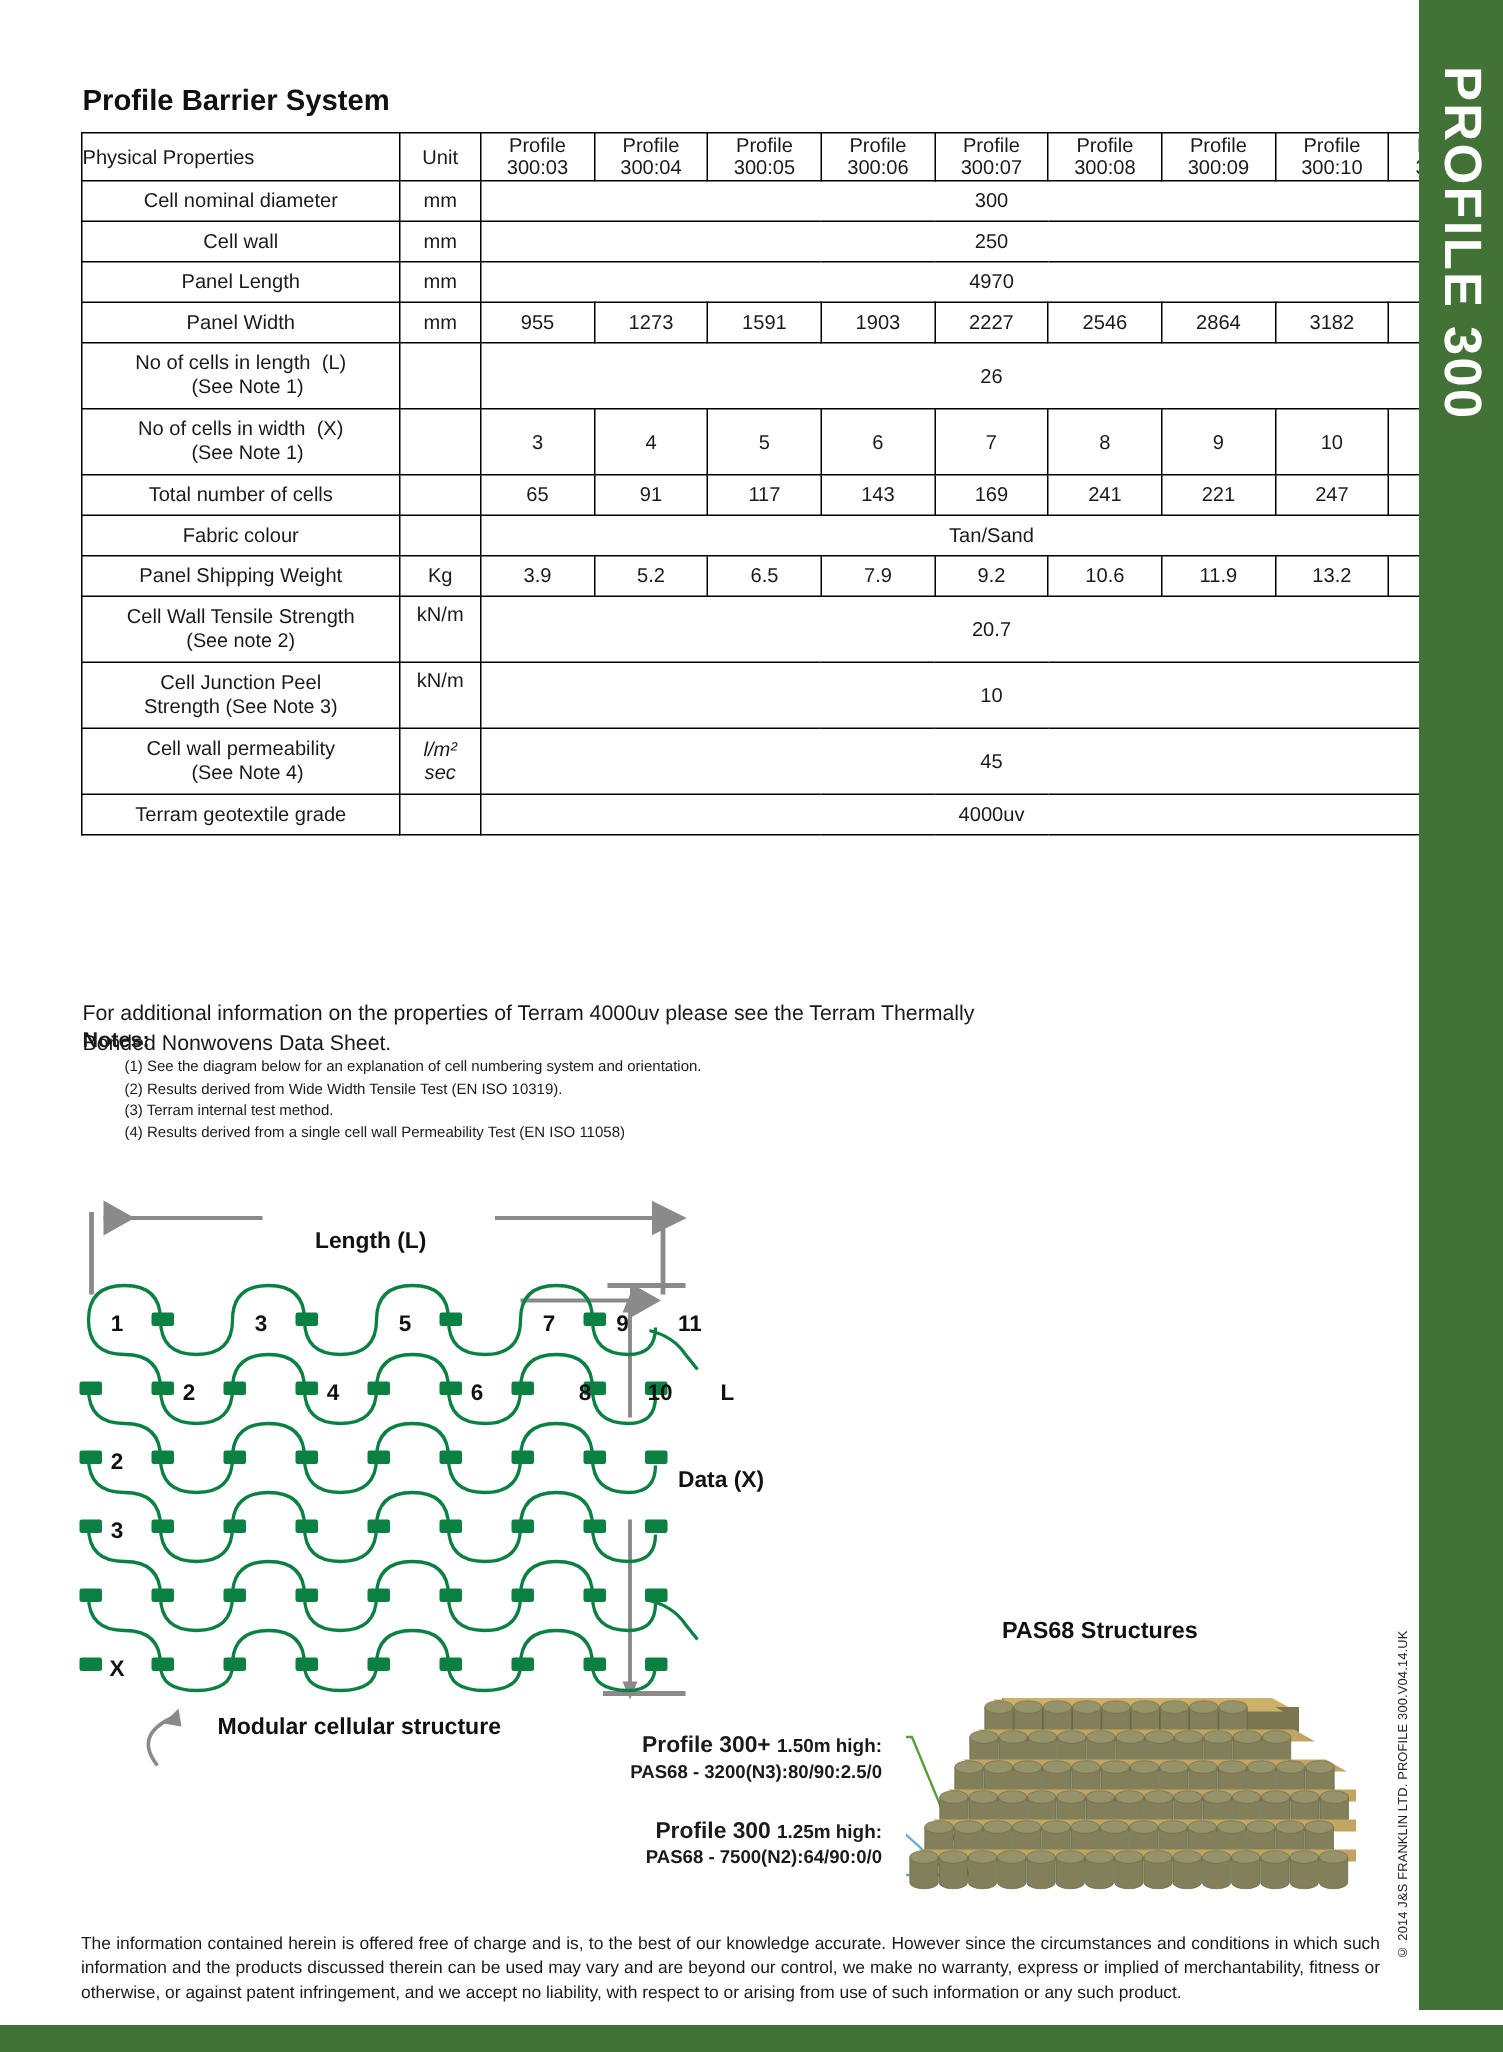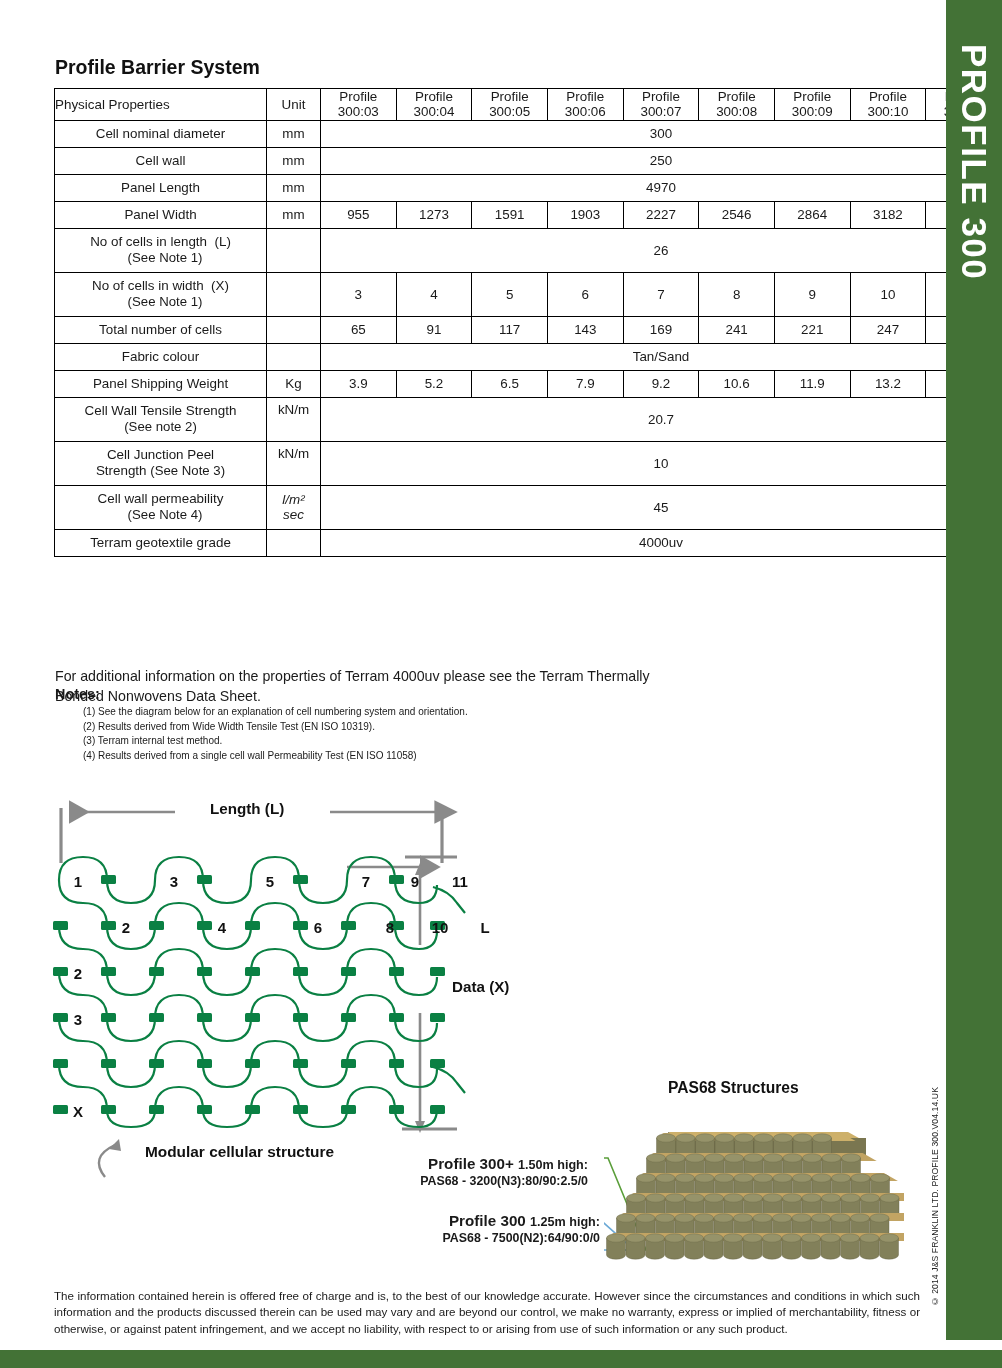--- a/index.html
+++ b/index.html
@@ -80,37 +80,37 @@
   .notes-hd { position:absolute; left:55px; top:686px; font-size:14.4px; font-weight:bold; }
   .notes-list { position:absolute; left:55px; top:705px; width:720px; font-size:10px; line-height:1.46;margin-left:28px; }
   .notes-list div { white-space:nowrap; }
 
   
   .diagram { position:absolute; left:45px; top:795px; width:520px; height:390px; }
   .diagram svg { display:block; }
   .dim-label {
     position:absolute; font-size:15.2px; font-weight:bold; color:#111;
   }
-  .lbl-length { left:165px; top:5px; }
+  .lbl-length { left:165px; top:24px; }
   .lbl-width  { left:407px; top:183px; }
   .lbl-modular{ left:100px; top:348px; font-size:15.4px; }
 
   
   .pas-title {
     position:absolute; left:668px; top:1079px;
     font-size:15.6px; font-weight:bold; color:#111;
   }
   .pas-struct { position:absolute; left:604px; top:1098px; width:300px; height:165px; }
 
   .pas-cap { position:absolute; text-align:right; }
   .pas-cap .l1 { font-size:15.2px; font-weight:bold; white-space:nowrap; }
   .pas-cap .l1 .sm { font-size:12.6px; font-weight:bold; }
   .pas-cap .l2 { font-size:12.4px; font-weight:bold; white-space:nowrap; margin-top:2px; }
   .cap-plus { left:318px; top:1155px; width:270px; }
-  .cap-std  { left:330px; top:1212px; width:270px; }
+  .cap-std  { left:318px; top:1212px; width:270px; }
 
   
   .footer {
     position:absolute; left:54px; top:1288px; width:866px;
     font-size:11.6px; line-height:1.42; color:#1a1a1a; text-align:justify;
   }
   .copyright {
     position:absolute; right:62px; bottom:62px;
     writing-mode:vertical-rl; transform:rotate(180deg);
     font-size:8.6px; color:#222; white-space:nowrap;

